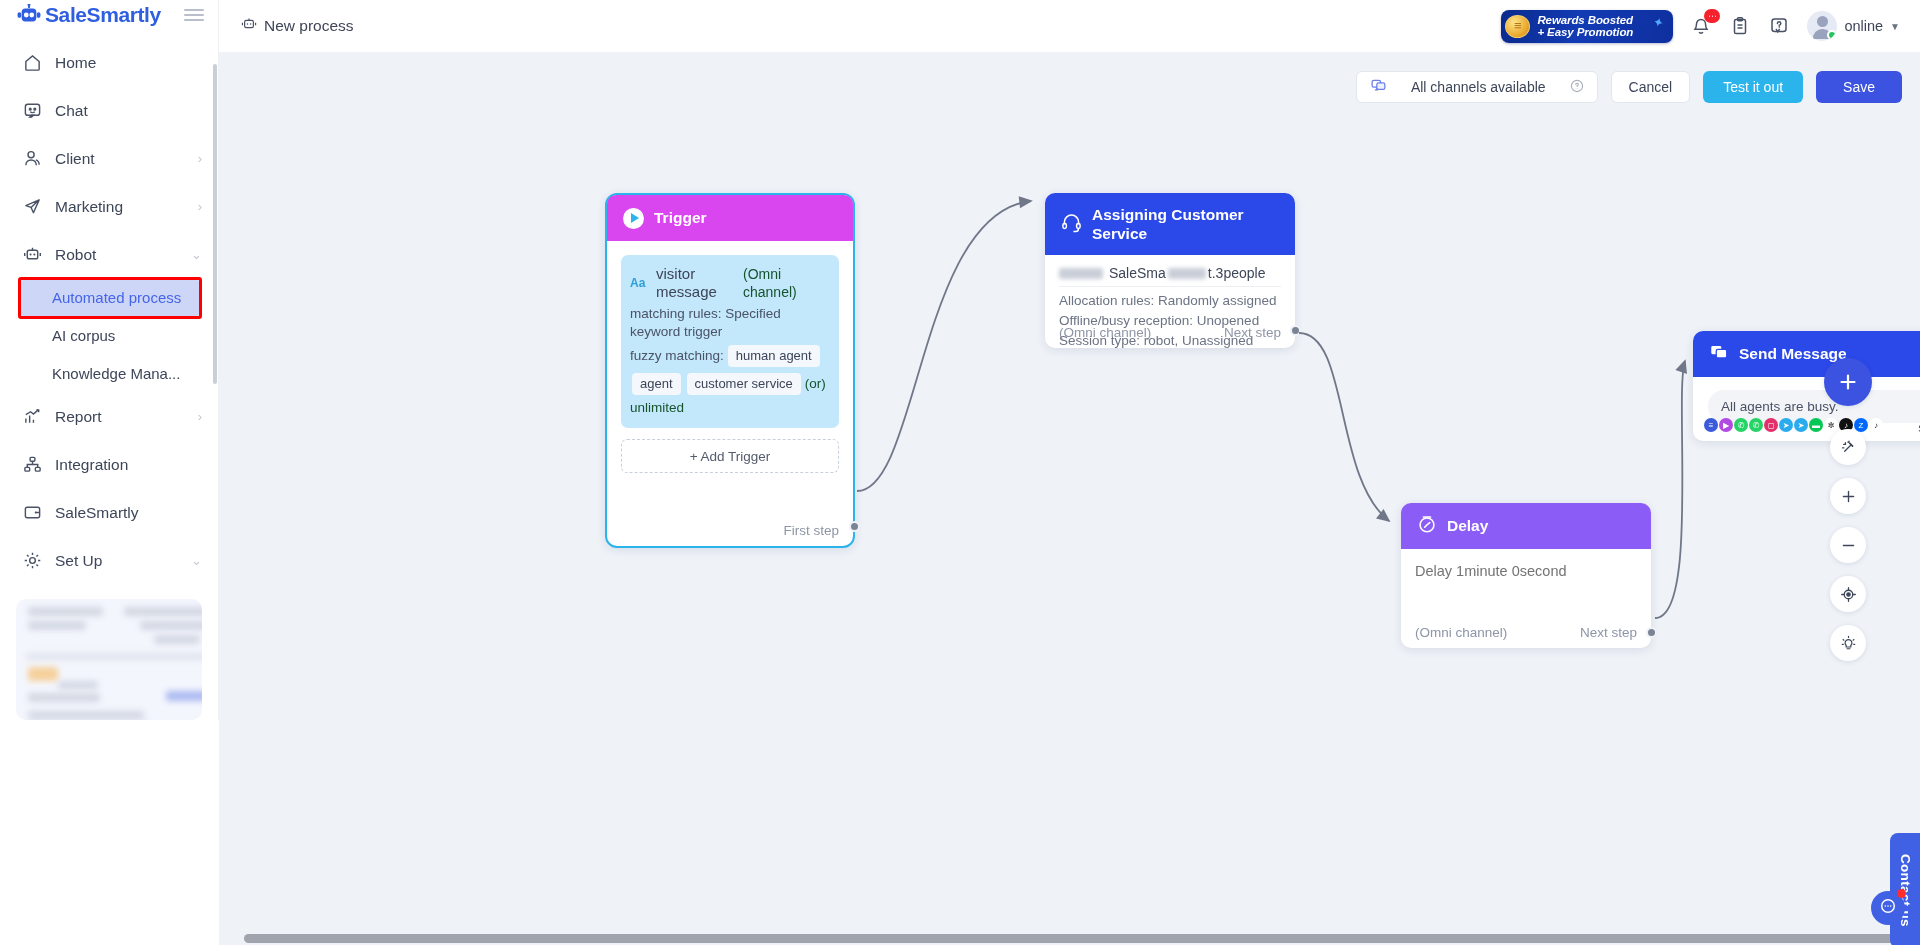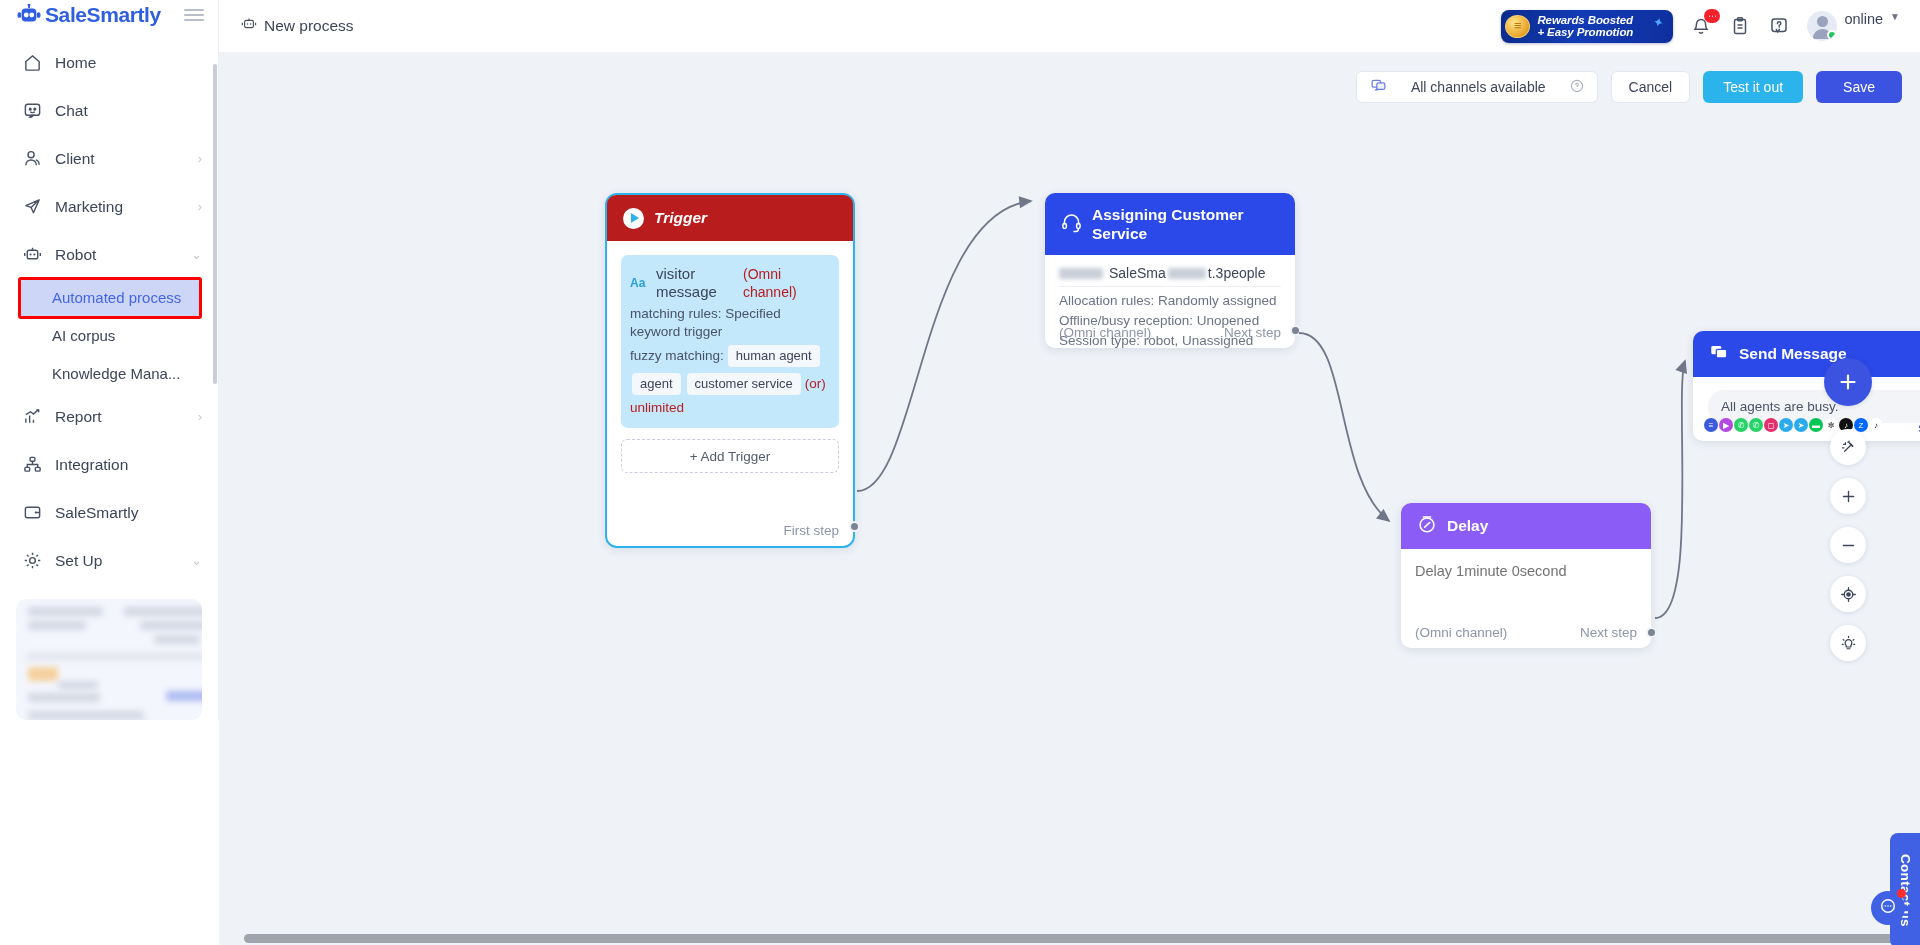--- a/index.html
+++ b/index.html
@@ -103,21 +103,21 @@
   }
   .promo-pill .spark { position:absolute; right:9px; top:5px; color:#4fa8ff; font-size:13px; transform: rotate(14deg);}
 
   .icon-btn { position: relative; width: 22px; height: 22px; cursor: pointer; color: #4a5568; display:flex; align-items:center; justify-content:center;}
   .badge {
     position: absolute; top: -6px; right: -8px; min-width: 16px; height: 14px;
     background: #f5222d; color: #fff; border-radius: 8px; font-size: 9px;
     display: flex; align-items: center; justify-content: center; padding: 0 3px;
     line-height: 1;
   }
-  .user-chip { display: flex; align-items: flex-start; gap: 7px; cursor: pointer; }
+  .user-chip { display: flex; align-items: center; gap: 7px; cursor: pointer; }
   .avatar {
     width: 30px; height: 30px; border-radius: 50%; background: #e6eaf4;
     position: relative; display:flex; align-items:flex-end; justify-content:center; overflow:hidden;
   }
   .avatar .head { width:11px; height:11px; border-radius:50%; background:#9aa3bd; position:absolute; top:5px;}
   .avatar .body { width:19px; height:10px; border-radius:9px 9px 0 0; background:#9aa3bd; position:absolute; bottom:2px;}
   .avatar .dot-on {
     position:absolute; right:0px; bottom:1px; width:10px; height:10px;
     background:#22c55e; border:2px solid #fff; border-radius:50%;
   }
@@ -156,34 +156,34 @@
   .port {
     position: absolute; width: 11px; height: 11px; border-radius: 50%;
     background: #7b8395; border: 2px solid #eff2f7;
   }
 
   
   #node-trigger {
     left: 386px; top: 140px; width: 250px; height: 355px;
     border: 2px solid #2bb4ec; border-radius: 12px;
   }
-  #node-trigger .node-head { background: #b91c1c; border-radius: 9px 9px 0 0; font-style: italic; }
+  #node-trigger .node-head { background: #d946ef; border-radius: 9px 9px 0 0; }
   .play-ic {
     width: 21px; height: 21px; border-radius: 50%; background: #fff;
     display: flex; align-items: center; justify-content: center;
   }
   .play-ic::after { content:""; border-left: 8px solid #2bb4ec; border-top: 5px solid transparent; border-bottom: 5px solid transparent; margin-left:2px;}
   .trig-card {
     background: #c4e8fb; border-radius: 7px; padding: 10px 9px 11px 9px;
     font-size: 13.5px; color: #4a5266; line-height: 18px; position: relative;
   }
   .trig-grid { display: grid; grid-template-columns: 26px 1fr 1fr; align-items: center; }
   .aa { color: #2b9fd8; font-size: 12px; font-weight: bold; grid-row: 1 / span 2; align-self:center;}
   .tg-big { font-size: 15px; color: #3d4559; }
-  .tg-mut { color: #b91c1c; font-size: 14px; }
+  .tg-mut { color: #14532d; font-size: 14px; }
   .chip {
     display: inline-flex; align-items: center; background: #f4f7fb; border-radius: 4px;
     padding: 2px 8px; font-size: 13px; color: #3d4559; margin: 2px 2px;
   }
   .add-trigger {
     margin-top: 11px; height: 34px; border: 1px dashed #c8cfdb; border-radius: 6px;
     display: flex; align-items: center; justify-content: center;
     font-size: 13.5px; color: #49506180; color: #545b6b; cursor: pointer; background: #fff;
   }
 

